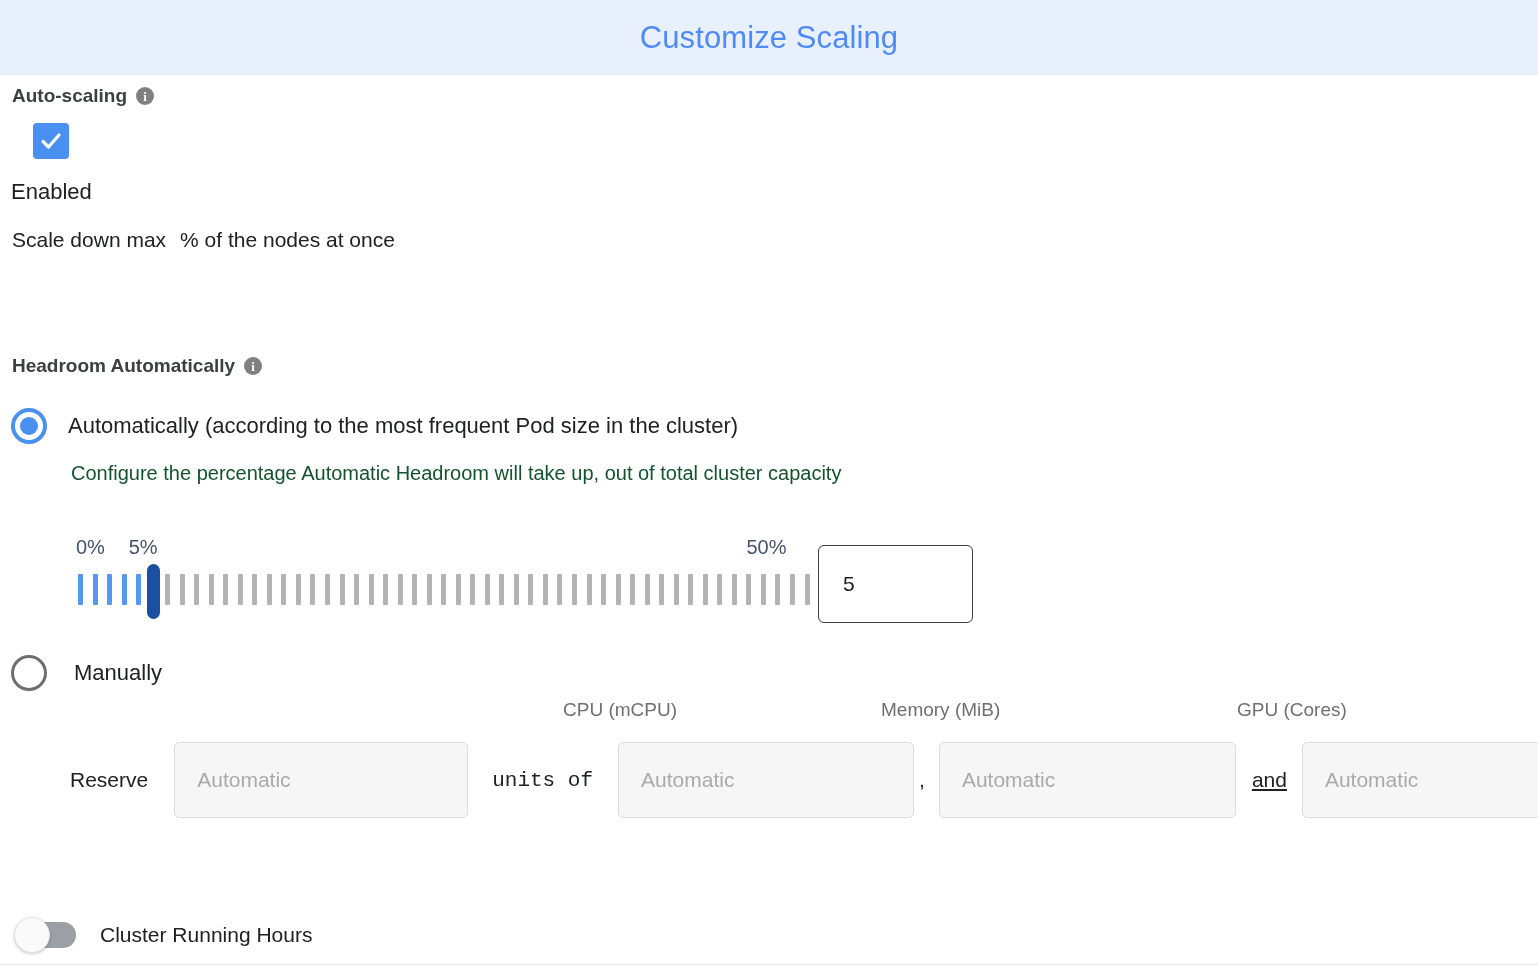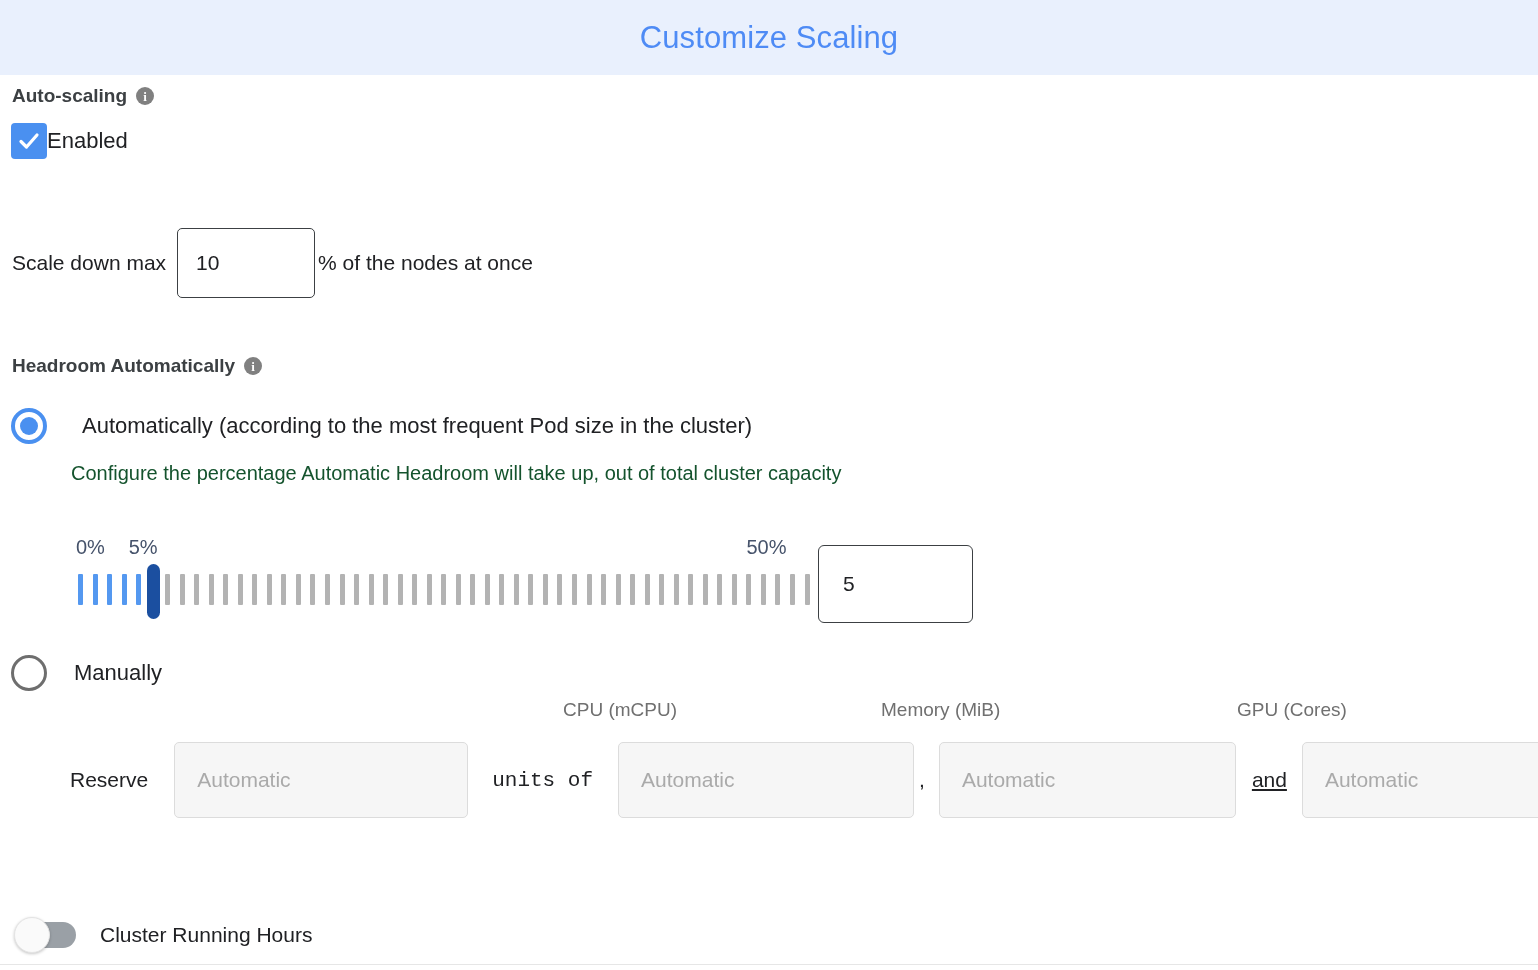--- a/index.html
+++ b/index.html
@@ -63,20 +63,22 @@
     left: 12px;
     top: 85px;
   }
 
   .enabled-row {
     position: absolute;
     left: 11px;
     top: 123px;
     display: flex;
     align-items: center;
+    gap: 20px;
+    flex-direction: column;
   }
   .checkbox {
     width: 36px;
     height: 36px;
     border-radius: 4px;
     background: #4a90f0;
     display: flex;
     align-items: center;
     justify-content: center;
     flex: none;
@@ -125,21 +127,21 @@
     left: 12px;
     top: 355px;
   }
 
   .radio-row-auto {
     position: absolute;
     left: 11px;
     top: 408px;
     display: flex;
     align-items: center;
-    gap: 35px;
+    gap: 21px;
   }
   .radio {
     width: 36px;
     height: 36px;
     border-radius: 50%;
     box-sizing: border-box;
     flex: none;
     display: flex;
     align-items: center;
     justify-content: center;
@@ -352,21 +354,20 @@
   <span class="checkbox">
     <svg width="26" height="26" viewBox="0 0 26 26">
       <polyline points="5,13.5 10.5,19 21,7" fill="none" stroke="#ffffff" stroke-width="3.2" stroke-linecap="round" stroke-linejoin="round"></polyline>
     </svg>
   </span>
   <span class="enabled-label">Enabled</span>
 </div>
 
 <div class="scaledown-row">
   <span class="scaledown-label">Scale down max</span>
-  <input class="num-input" type="text" value="10" style="">
   <span class="scaledown-suffix">% of the nodes at once</span>
 </div>
 
 <div class="section-head headroom-head">
   <span>Headroom Automatically</span>
   <span class="info-icon">
       <span>i</span>
     </span>
 </div>
 

